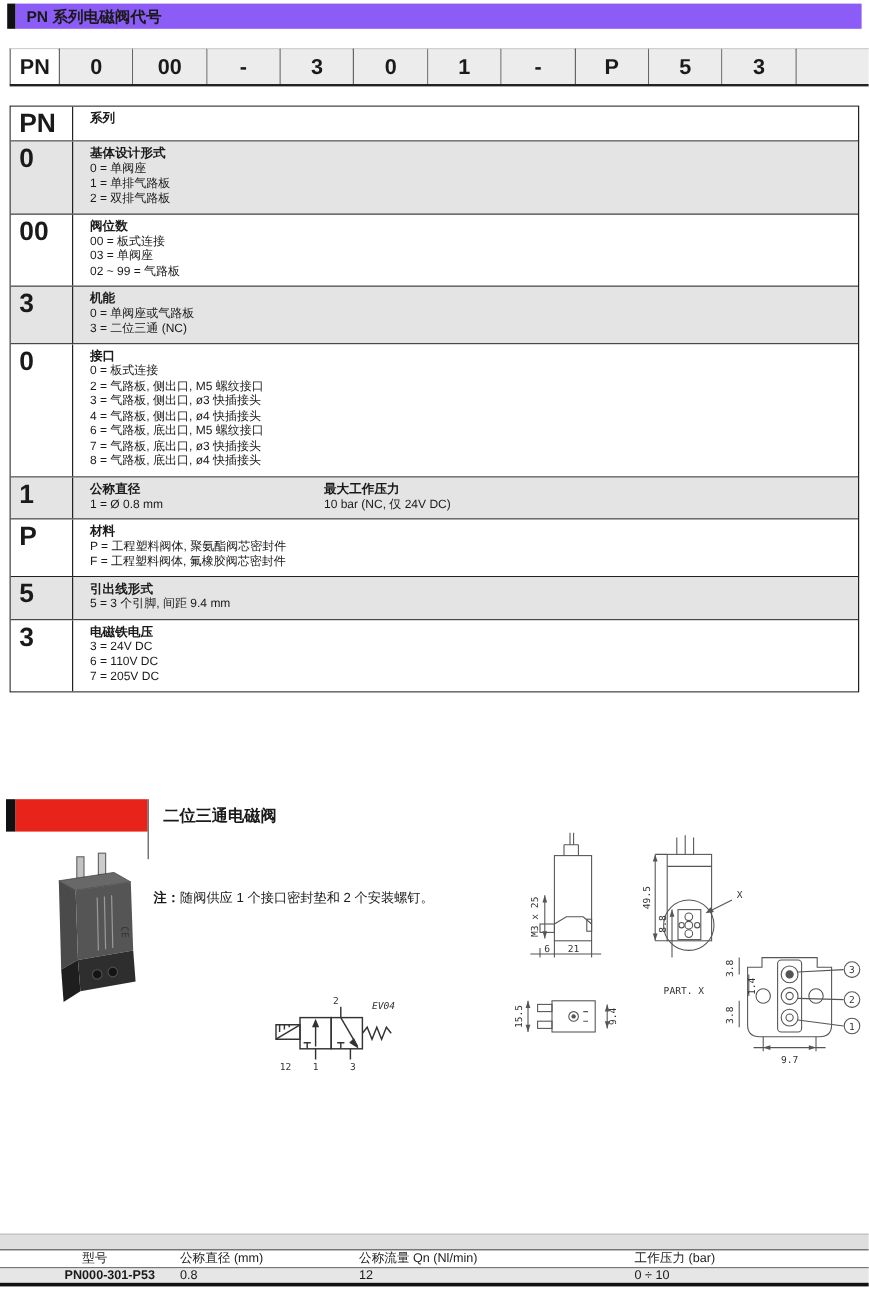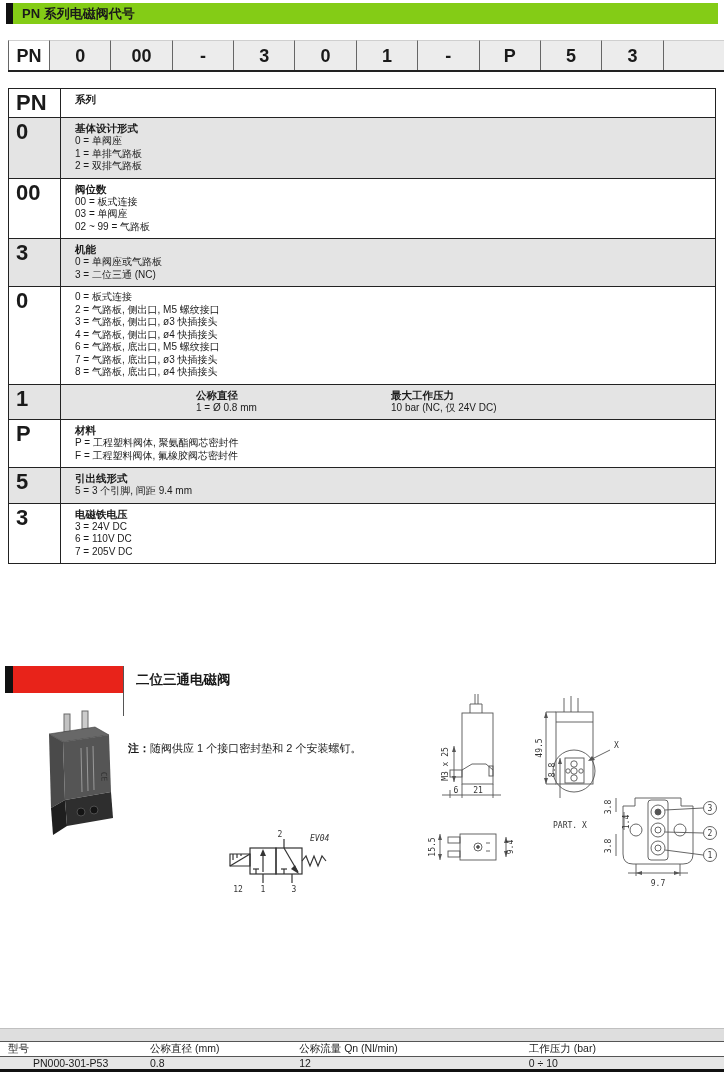--- a/index.html
+++ b/index.html
@@ -5,37 +5,37 @@
   * { margin:0; padding:0; box-sizing:border-box; }
   html,body { background:#fff; }
   body {
     width:724px; height:1076px; position:relative;
     font-family:"Liberation Sans","DejaVu Sans",sans-serif;
     color:#1a1a1a; overflow:hidden;
   }
   
   .page-header { position:absolute; top:3px; left:6px; right:6px; display:flex; height:21px; }
   .header-tick { width:7px; background:#111; }
-  .header-band { flex:1; background:#84cc16; font-weight:bold; font-size:13px; line-height:21px; padding-left:9px; }
+  .header-band { flex:1; background:#8b5cf6; font-weight:bold; font-size:13px; line-height:21px; padding-left:9px; }
   
   .code-strip { position:absolute; top:40px; left:8px; right:0; height:32px; display:flex; border-bottom:2px solid #222; }
   .code-cell { flex:1; background:#ececec; border-right:1px solid #666; border-top:1px solid #cfcfcf;
                font-weight:bold; font-size:18px; text-align:center; line-height:30px; }
   .code-cell:first-child { flex:0 0 42px; background:#fff; border-left:1px solid #666; }
   .code-cell:last-child { border-right:none; }
   
   .decode-table { position:absolute; top:88px; left:8px; right:8px; border:1px solid #222; }
   .dt-row { display:flex; border-bottom:1px solid #222; background:#fff; }
   .dt-row:last-child { border-bottom:none; }
   .dt-row.gray { background:#e4e4e4; }
   .dt-code { flex:0 0 52px; border-right:1px solid #222; font-weight:bold; font-size:22px; padding:2px 0 2px 7px; line-height:24px; }
   .dt-desc { flex:1; padding:4px 8px 5px 14px; font-size:10px; line-height:12.5px; }
   .dt-title { font-weight:bold; font-size:10.5px; line-height:13px; }
   .dt-line { white-space:pre-wrap; }
-  .dt-two-col { display:flex;justify-content:center; }
+  .dt-two-col { display:flex; }
   .dt-two-col .sub { width:195px; }
   
   .section-banner { position:absolute; top:666px; left:5px; display:flex; height:27px; }
   .banner-tick { width:8px; background:#111; }
   .banner-red { width:110px; background:#e8231a; }
   .banner-vline { position:absolute; top:666px; left:123px; width:1px; height:50px; background:#555; }
   .section-title { position:absolute; top:671px; left:136px; font-weight:bold; font-size:13.5px; }
   .section-note { position:absolute; top:741px; left:128px; font-size:11px; }
   .section-note b { font-weight:bold; }
   
@@ -44,22 +44,22 @@
   .tech-drawings { position:absolute; top:686px; left:418px; }
   .draw-text { font-family:"DejaVu Sans Mono","Liberation Mono",monospace; font-size:8px; fill:#333; }
   .draw-text-i { font-style:italic; }
   
   .spec-table { position:absolute; left:0; right:0; top:1028px; font-size:10.5px; }
   .spec-strip { height:13px; background:#dedede; border-top:1px solid #c0c0c0; }
   .spec-row { display:grid; grid-template-columns:150px 1.3fr 2fr 1.7fr; align-items:center; }
   .spec-head { border-top:1px solid #555; border-bottom:1px solid #555; height:16px; color:#222; }
   .spec-data { background:#e6e6e6; border-bottom:3px solid #111; height:15px; }
   .spec-cell { text-align:left; }
-  .spec-cell.first { text-align:left; padding-left:8px; }
-  .spec-data .spec-cell.first { font-weight:normal;padding-left:33px; }
+  .spec-cell.first { text-align:center; padding-left:8px; }
+  .spec-data .spec-cell.first { font-weight:bold;padding-left:33px; }
 </style>
 </head>
 <body>
 
 <div class="page-header">
   <div class="header-tick"></div>
   <div class="header-band">PN 系列电磁阀代号</div>
 </div>
 
 <div class="code-strip">
@@ -111,20 +111,21 @@
     <div class="dt-desc">
       <div class="dt-title">机能</div>
       <div class="dt-line">0 = 单阀座或气路板</div>
       <div class="dt-line">3 = 二位三通 (NC)</div>
     </div>
   </div>
 
   <div class="dt-row">
     <div class="dt-code">0</div>
     <div class="dt-desc">
+      <div class="dt-title">接口</div>
       <div class="dt-line">0 = 板式连接</div>
       <div class="dt-line">2 = 气路板, 侧出口, M5 螺纹接口</div>
       <div class="dt-line">3 = 气路板, 侧出口, ø3 快插接头</div>
       <div class="dt-line">4 = 气路板, 侧出口, ø4 快插接头</div>
       <div class="dt-line">6 = 气路板, 底出口, M5 螺纹接口</div>
       <div class="dt-line">7 = 气路板, 底出口, ø3 快插接头</div>
       <div class="dt-line">8 = 气路板, 底出口, ø4 快插接头</div>
     </div>
   </div>
 

